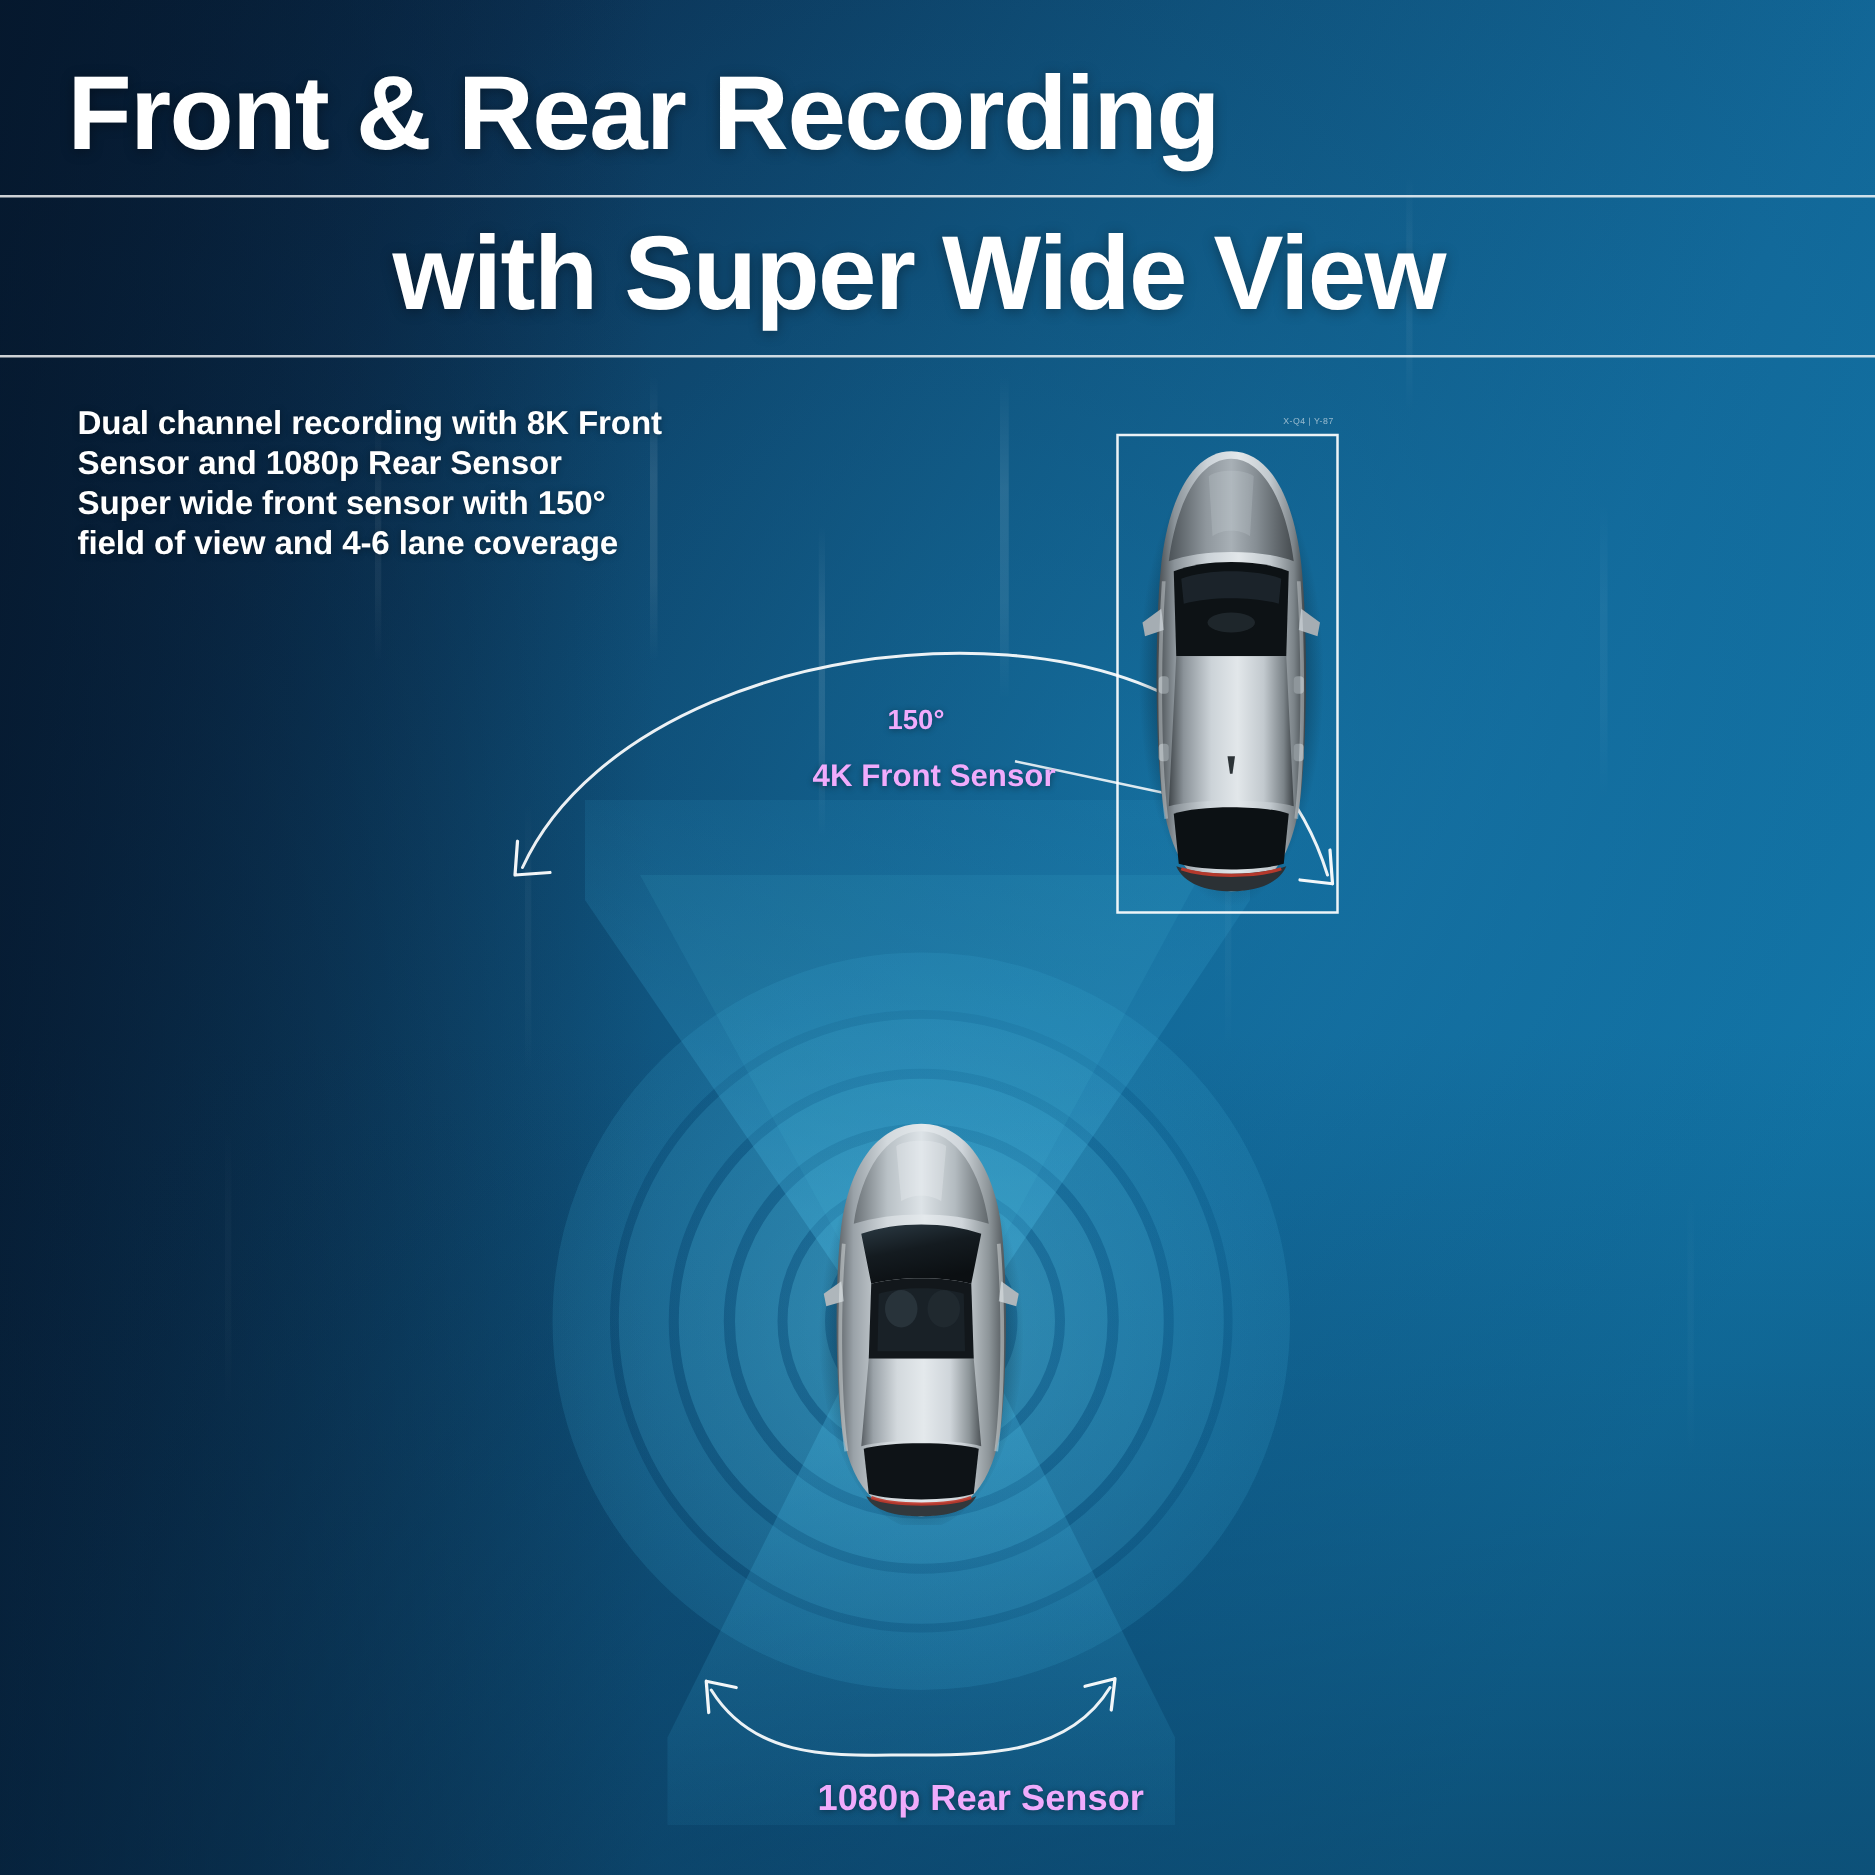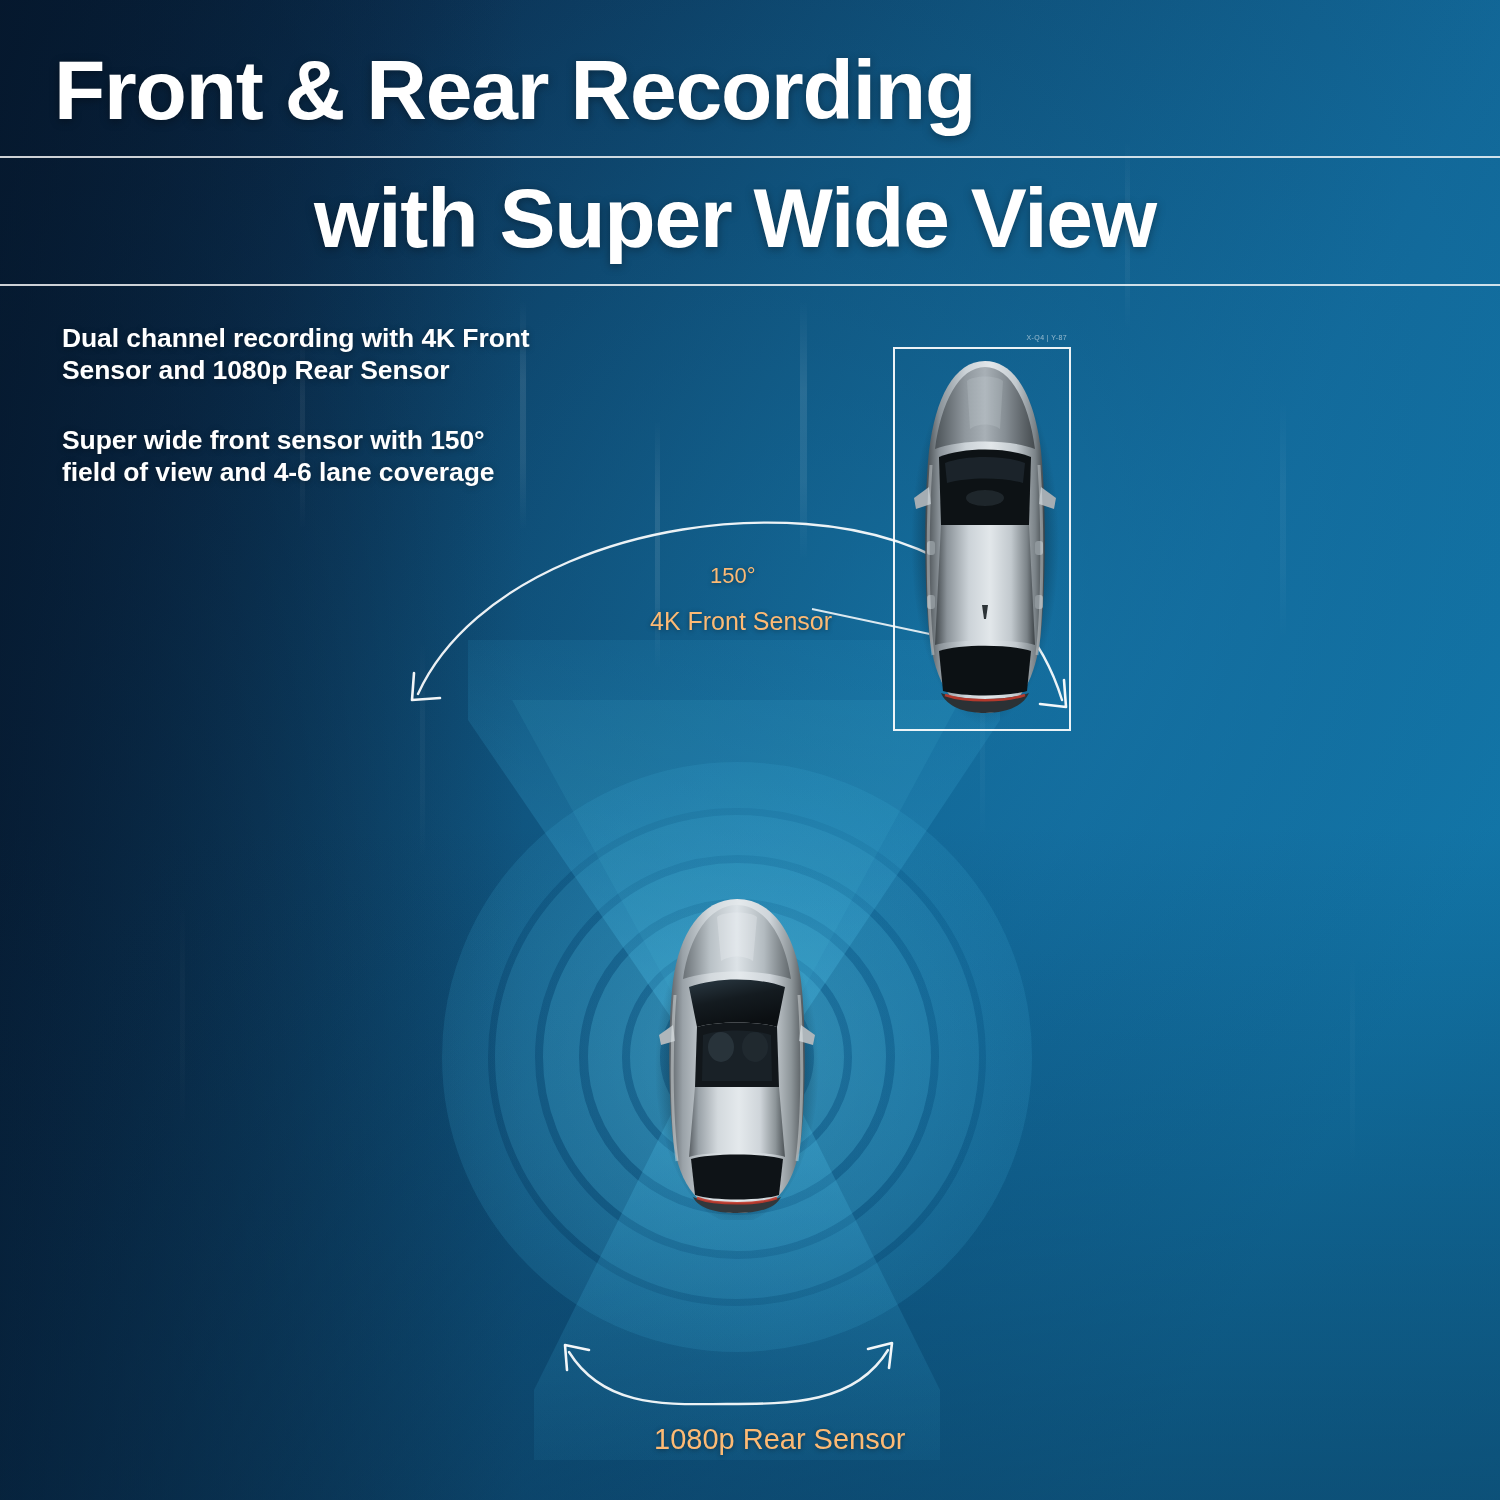--- a/index.html
+++ b/index.html
@@ -34,40 +34,40 @@
   #title-line-1 { top:48px; left:54px; text-align:left; }
   #title-line-2 { top:176px; left:0; width:1470px; text-align:center; }
 
   
   #copy { position:absolute; left:62px; top:322px; width:470px; z-index:6; }
   .para {
     color:#ffffff; font-size:26.5px; font-weight:600;
     line-height:1.21; letter-spacing:-.1px;
     text-shadow:0 1px 6px rgba(0,0,0,.35);
   }
-  #para-2 { margin-top:38px; }
+  #para-2 { }
 
   
   #diagram { position:absolute; left:0; top:0; width:1500px; height:1500px; z-index:4; }
 
   
   #inset-frame {
     position:absolute; left:893px; top:347px; width:178px; height:384px;
     border:2px solid rgba(255,255,255,.92); z-index:7;
   }
   #inset-tag {
     position:absolute; right:2px; top:-15px;
     font-size:7px; color:rgba(255,255,255,.55);
     letter-spacing:.4px; white-space:nowrap;
   }
 
   
   .diagram-label {
-    position:absolute; z-index:9; color:#fdba74;
-    font-size:22px; font-weight:400; white-space:nowrap;
+    position:absolute; z-index:9; color:#f0abfc;
+    font-size:22px; font-weight:700; white-space:nowrap;
     text-shadow:0 1px 5px rgba(0,0,0,.40);
   }
   #label-angle      { left:710px; top:563px; font-size:22px; }
   #label-front      { left:650px; top:607px; font-size:25px; }
   #label-rear       { left:654px; top:1423px; font-size:29px; }
 
   
   .car { position:absolute; z-index:8; }
   #car-inset { left:905px; top:355px; width:160px; height:370px; }
   #car-main  { left:645px; top:895px; width:185px; height:325px; }
@@ -300,19 +300,19 @@
 </div>
 
 <div id="header">
   <div class="divider" id="divider-1"></div>
   <div class="divider" id="divider-2"></div>
   <h1 class="title-line" id="title-line-1">Front &amp; Rear Recording</h1>
   <h1 class="title-line" id="title-line-2">with Super Wide View</h1>
 </div>
 
 <div id="copy">
-  <p class="para" id="para-1">Dual channel recording with 4K Front Sensor and 1080p Rear Sensor</p>
+  <p class="para" id="para-1">Dual channel recording with 8K Front Sensor and 1080p Rear Sensor</p>
   <p class="para" id="para-2">Super wide front sensor with 150° field of view and 4-6 lane coverage</p>
 </div>
 
 <div class="diagram-label" id="label-angle">150°</div>
 <div class="diagram-label" id="label-front">4K Front Sensor</div>
 <div class="diagram-label" id="label-rear">1080p Rear Sensor</div>
 
 </body></html>

